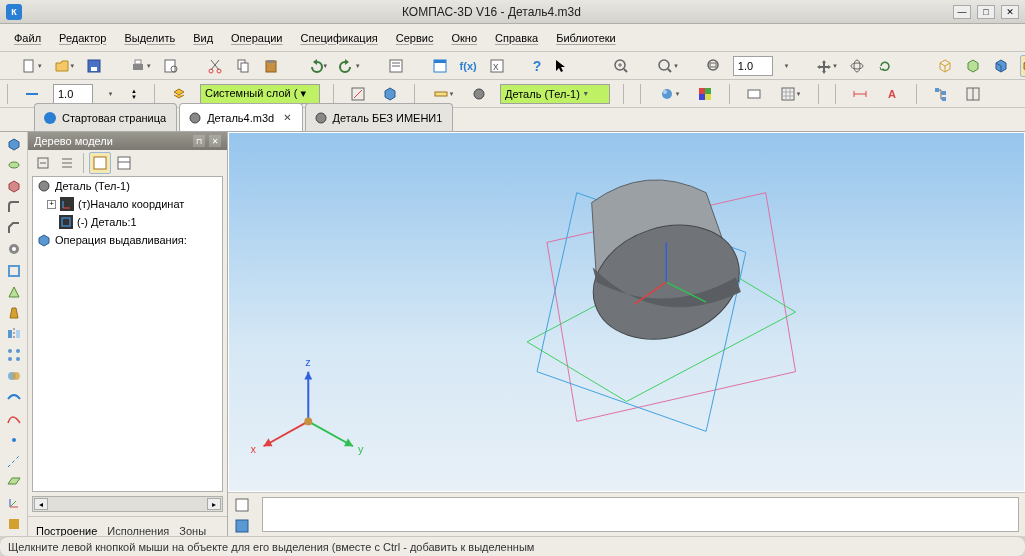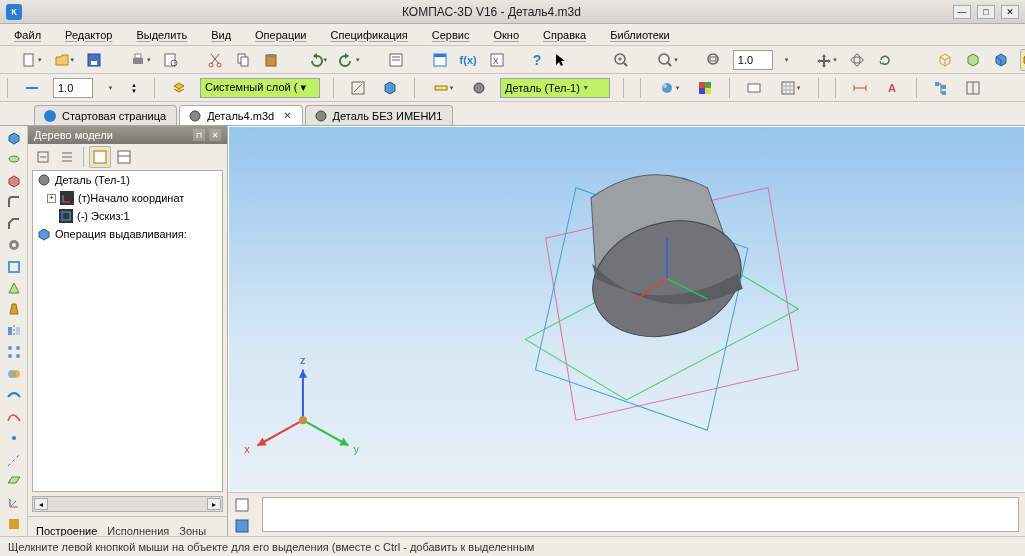--- a/index.html
+++ b/index.html
@@ -2,33 +2,33 @@
 <html><head>
 <meta charset="utf-8">
 <style>
 * { margin: 0; padding: 0; box-sizing: border-box; font-family: "Segoe UI", Tahoma, sans-serif; font-size: 11px; }
 body { background: #d4d2cc; width: 1025px; height: 556px; overflow: hidden; display: flex; flex-direction: column; }
 .titlebar { height: 24px; background: linear-gradient(#e8e6e0,#d4d2cc); display: flex; align-items: center; padding: 0 6px; border-bottom: 1px solid #b0aea8; }
 .titlebar .app-icon { width: 16px; height: 16px; background: #2a7fd4; border-radius: 3px; margin-right: 8px; display:flex;align-items:center;justify-content:center;color:#fff;font-size:9px;font-weight:bold; }
 .titlebar .title { flex: 1; text-align: center; color: #222; font-size: 12px; }
 .titlebar .win-btns { display: flex; gap: 6px; }
 .titlebar .win-btn { width: 18px; height: 14px; border: 1px solid #aaa; background: #eee; display:flex;align-items:center;justify-content:center;font-size:9px;cursor:pointer; }
-.menubar { height: 22px; background: #eeece5; display: flex; align-items: center; padding: 0 6px; gap: 8px; border-bottom: 1px solid #c8c6c0; }
+.menubar { height: 28px; background: #eeece5; display: flex; align-items: center; padding: 0 6px; gap: 2px; border-bottom: 1px solid #c8c6c0; }
 .menubar .menu-item { padding: 2px 8px; cursor: pointer; text-decoration: underline; text-decoration-color: rgba(0,0,0,0.3); text-underline-offset: 2px; }
 .toolbar-row { height: 28px; background: #eeece5; display: flex; align-items: center; padding: 0 4px; gap: 10px; border-bottom: 1px solid #c8c6c0; }
 .toolbar-row.row2 { height: 28px; }
 .tb-btn { width: 22px; height: 22px; border: 1px solid transparent; display: flex; align-items: center; justify-content: center; cursor: pointer; border-radius: 2px; }
 .tb-btn.dropdown { width: 30px; }
 .tb-btn .dd { font-size: 7px; margin-left: 1px; color: #555; }
 .tb-sep { width: 1px; height: 20px; background: #b8b6b0; margin: 0 3px; }
 .tb-input { height: 20px; border: 1px solid #a0a0a0; background: #fff; padding: 0 4px; width: 40px; }
 .tb-combo { height: 20px; border: 1px solid #a0a0a0; background: #bef264; padding: 0 4px; display:flex;align-items:center;gap:4px; }
 .tb-combo .dd { font-size: 8px; color:#555; }
 .tabstrip { height: 24px; background: #eeece5; display: flex; align-items: flex-end; padding-left: 34px; border-bottom: 1px solid #aaa; }
-.tab { height: 20px; padding: 0 10px 0 8px; display: flex; align-items: center; gap: 5px; border: 1px solid #aaa; border-bottom: none; border-radius: 4px 4px 0 0; background: #e6e4de; margin-right: 2px; cursor: pointer; }
+.tab { height: 28px; padding: 0 10px 0 8px; display: flex; align-items: center; gap: 5px; border: 1px solid #aaa; border-bottom: none; border-radius: 4px 4px 0 0; background: #e6e4de; margin-right: 2px; cursor: pointer; }
 .tab.active { background: #fff; }
 .tab .icon { width: 14px; height: 14px; display:flex;align-items:center;justify-content:center; }
 .tab .close { font-size: 10px; color:#444; margin-left: 4px; }
 .workspace { flex: 1; display: flex; min-height: 0; }
 .left-toolstrip { width: 28px; background: #eeece5; border-right: 1px solid #c8c6c0; display: flex; flex-direction: column; align-items: center; padding: 2px 0; gap: 2px; overflow: hidden; }
 .left-toolstrip .tb-btn { width: 22px; height: 20px; }
 .side-panel { width: 200px; background: #eeece5; border-right: 1px solid #b0aea8; display: flex; flex-direction: column; }
 .panel-header { height: 18px; background: linear-gradient(#9b9890,#7a7870); color: #fff; display:flex; align-items:center; padding: 0 6px; font-size: 11px; justify-content: space-between; }
 .panel-header .hdr-btns { display:flex; gap:4px; }
 .panel-header .hdr-btn { width:12px;height:12px;background:rgba(255,255,255,0.2);display:flex;align-items:center;justify-content:center;font-size:8px;cursor:pointer; }
@@ -42,21 +42,21 @@
 .tree-scroll-h .sb-btn { width:14px;height:12px;background:#eee;border:1px solid #aaa;display:flex;align-items:center;justify-content:center;font-size:8px; }
 .panel-tabs { height: 20px; display:flex; align-items:center; gap:10px; padding: 0 8px; background:#eeece5; border-top:1px solid #c8c6c0; }
 .panel-tabs .ptab { cursor:pointer; font-size:11px; color:#333;margin-top:8px; }
 .panel-tabs .ptab.active { color:#000; text-decoration: underline; }
 .viewport-wrap { flex:1; display:flex; flex-direction:column; min-width:0; }
 .viewport { flex:1; background: linear-gradient(#96c5ed 0%, #d6e8f5 60%, #e8f0f7 100%); position:relative; overflow:hidden; border:1px solid #fff; }
 .viewport svg { width:100%; height:100%; display:block; }
 .bottom-panel { height: 44px; background:#eeece5; border-top: 1px solid #c8c6c0; display:flex; }
 .bottom-panel .bp-tool { width:28px; display:flex;flex-direction:column;align-items:center;gap:2px;padding-top:2px; }
 .bottom-panel .bp-area { flex:1; margin:4px 6px; background:#fff; border:1px solid #b0aea8; }
-.statusbar { height: 20px; background:#eeece5; border-top:1px solid #c8c6c0; display:flex;align-items:center; padding:0 8px; color:#333; font-size:11px; }
+.statusbar { height: 20px; background:#eeece5; border-top:1px solid #c8c6c0; display:flex;align-items:center; padding:0 8px; color:#333; font-size:11px;border-radius:8px; }
 
 .ic { width:16px;height:16px;display:block; }
 </style>
 </head>
 <body>
 
 <div class="titlebar">
   <div class="app-icon">К</div>
   <div class="title">КОМПАС-3D V16  -  Деталь4.m3d</div>
   <div class="win-btns">
@@ -589,21 +589,21 @@
               <line x1="3" y1="11" x2="3" y2="4" stroke="#4af"></line>
               <line x1="3" y1="11" x2="10" y2="11" stroke="#f44"></line>
             </svg></span>
         <span>(т)Начало координат</span>
       </div>
       <div class="tree-node" style="padding-left:26px">
         <span class="node-icon"><svg width="14" height="14">
               <rect width="14" height="14" fill="#333"></rect>
               <rect x="3" y="3" width="8" height="8" fill="none" stroke="#4af"></rect>
             </svg></span>
-        <span>(-) Эскиз:1</span>
+        <span>(-) Деталь:1</span>
       </div>
       <div class="tree-node" style="">
         <span class="node-icon"><svg width="14" height="14">
               <path d="M2 5l5-3 5 3v5l-5 3-5-3z" fill="#5a98d4" stroke="#2a5a90"></path>
             </svg></span>
         <span>Операция выдавливания:</span>
       </div>
     </div>
     <div class="tree-scroll-h">
       <span class="sb-btn">◂</span>

